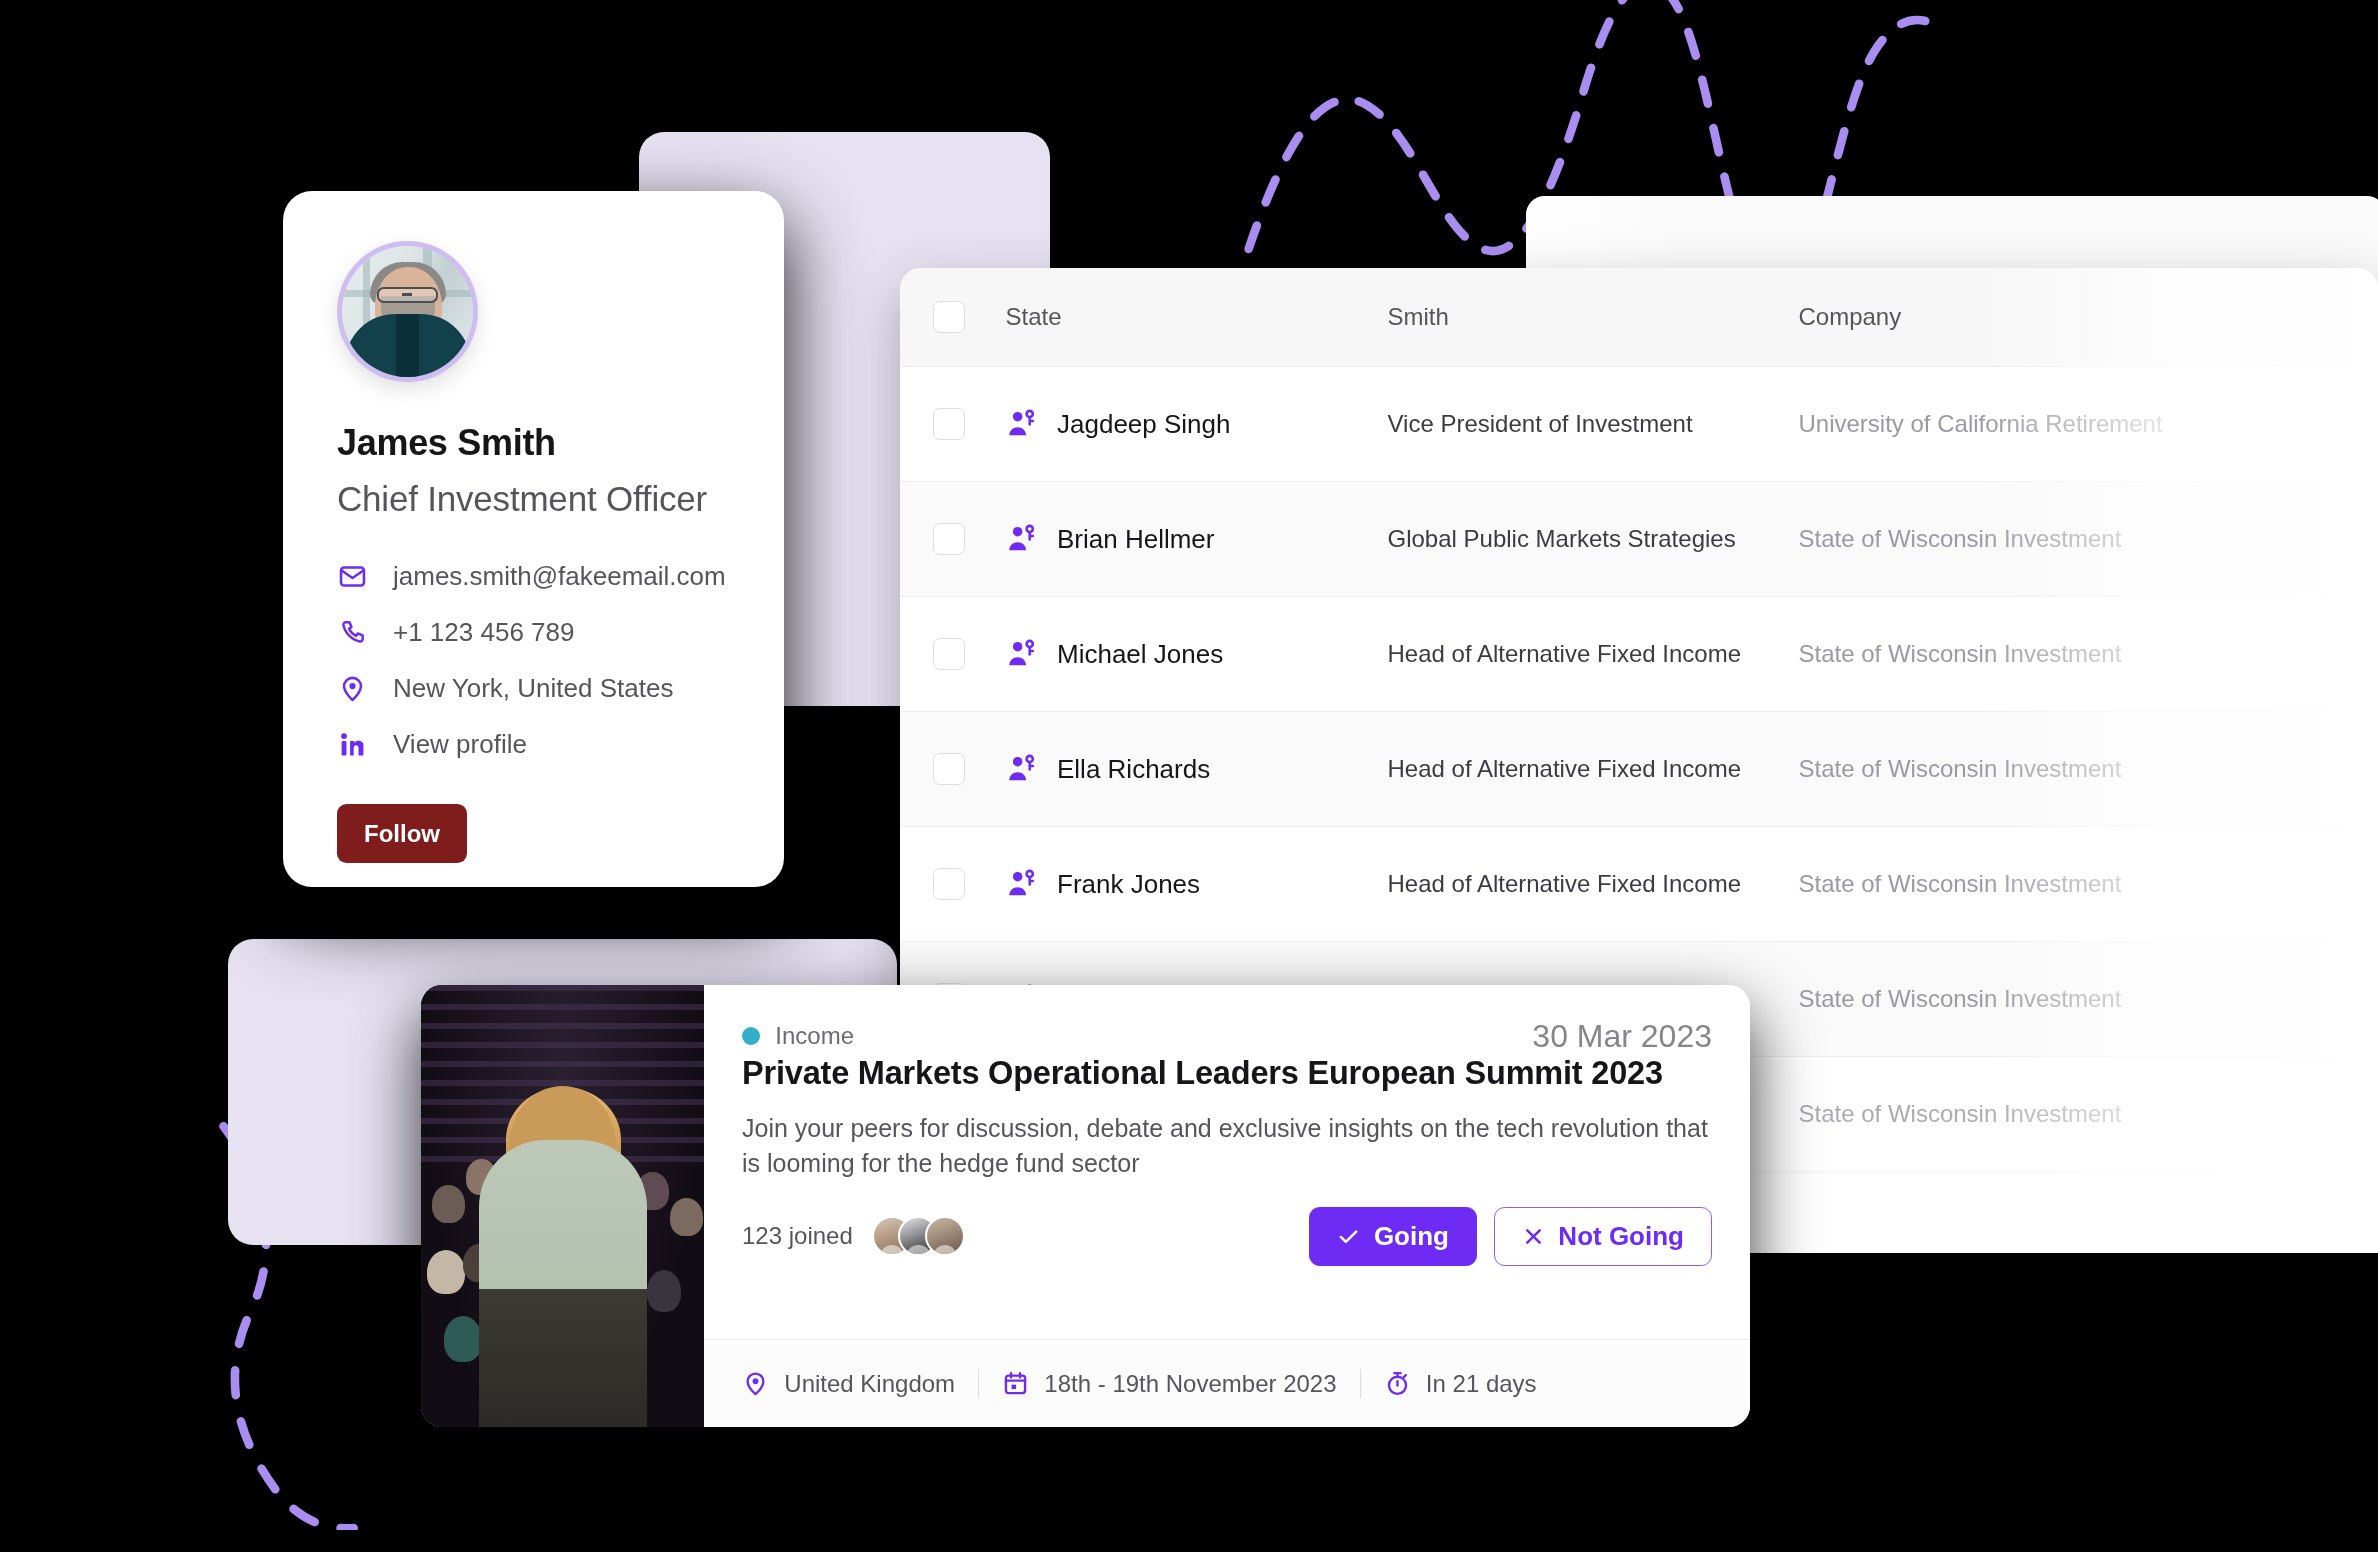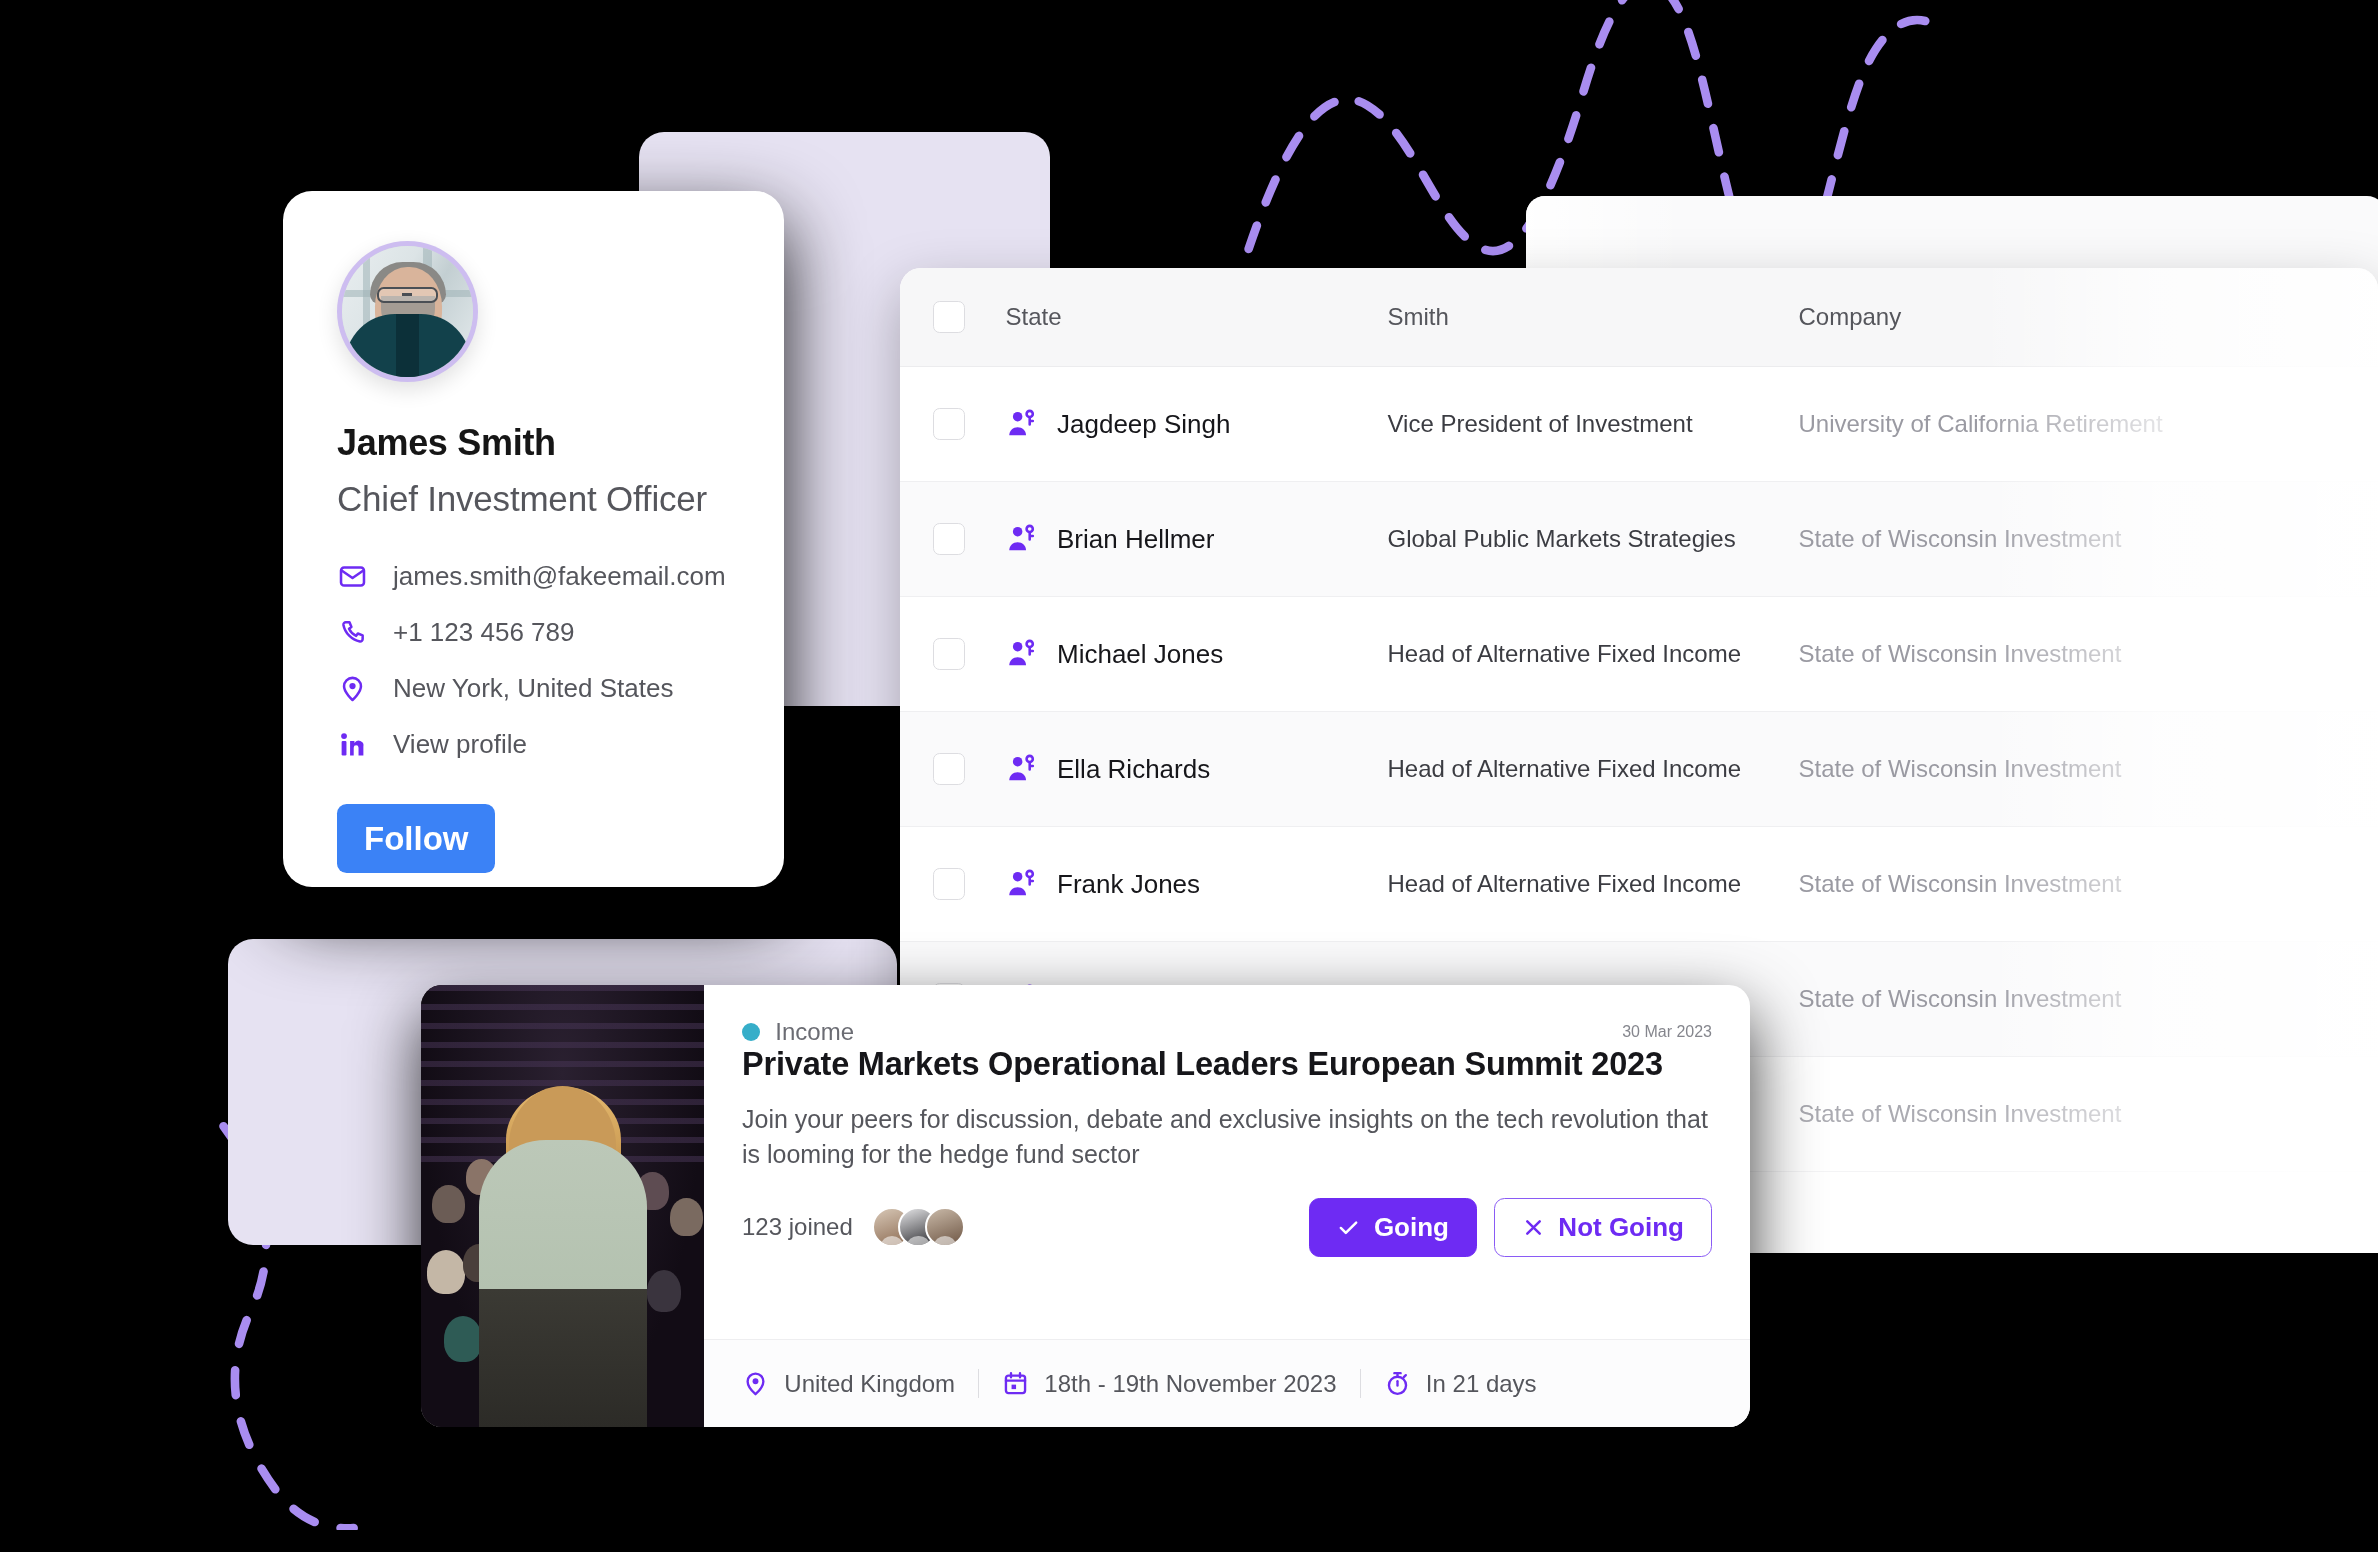--- a/index.html
+++ b/index.html
@@ -122,23 +122,23 @@
     margin-top: 15.3px;
     font-size: 35px; font-weight: 400; color: #55565C; letter-spacing: -0.2px;
   }
   #contact-list { margin-top: 42px; display: flex; flex-direction: column; gap: 25px; }
   .contact-row { display: flex; align-items: center; gap: 25px; }
   .contact-ico { width: 31px; height: 31px; flex: 0 0 31px; display:flex; align-items:center; justify-content:center; }
   .contact-txt { font-size: 26px; color: #55565C; }
   #follow-button {
     margin-top: 44px;
     display: inline-block;
-    background: #3b82f6;
+    background: #7f1d1d;
     color: #FFFFFF;
-    font-size: 33px; font-weight: 700;
+    font-size: 24px; font-weight: 700;
     padding: 15.3px 27px;
     border: none; border-radius: 9.6px;
     cursor: pointer;
     font-family: "Liberation Sans", sans-serif;
   }
 
   
   #table-card {
     position: absolute;
     left: 900px; top: 268px;
@@ -231,21 +231,21 @@
     background: linear-gradient(to bottom,#E5B96F,#BE8C45);
     border-radius:56% 56% 40% 40%;
   }
 
   #event-body { flex: 1 1 auto; display: flex; flex-direction: column; }
   #event-main { padding: 32.5px 38px 0 38px; flex: 1 1 auto; }
   #event-toprow { display: flex; align-items: center; justify-content: space-between; }
   #event-tag { display: flex; align-items: center; gap: 15.3px; }
   #event-dot { width: 18px; height: 18px; border-radius: 50%; background: #36AEC9; }
   #event-tag-label { font-size: 24px; color: #6B6C73; }
-  #event-date { font-size: 16px; color: #85868D; text-align: center; }
+  #event-date { font-size: 32px; color: #85868D; text-align: center; }
   #event-title {
     font-size: 32.5px; font-weight: 700; color: #16161A; letter-spacing: -0.2px;
   }
   #event-desc {
     margin-top: 19px;
     font-size: 25px; line-height: 1.42; color: #55565C; max-width: 975px;
   }
   #event-actions { margin-top: 25px; display: flex; align-items: center; justify-content: space-between; }
   #joined-group { display: flex; align-items: center; gap: 19px; }
   #joined-count { font-size: 24px; color: #55565C; }

